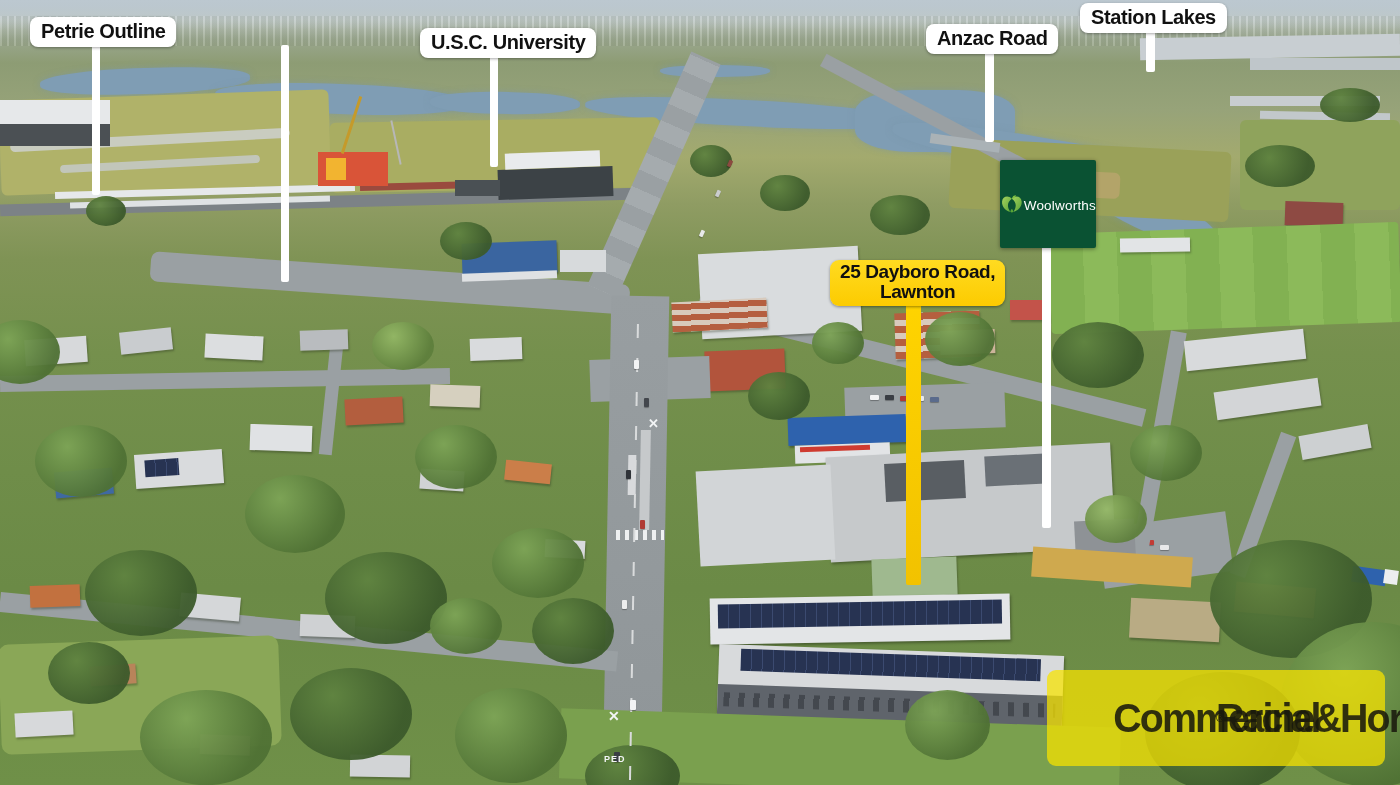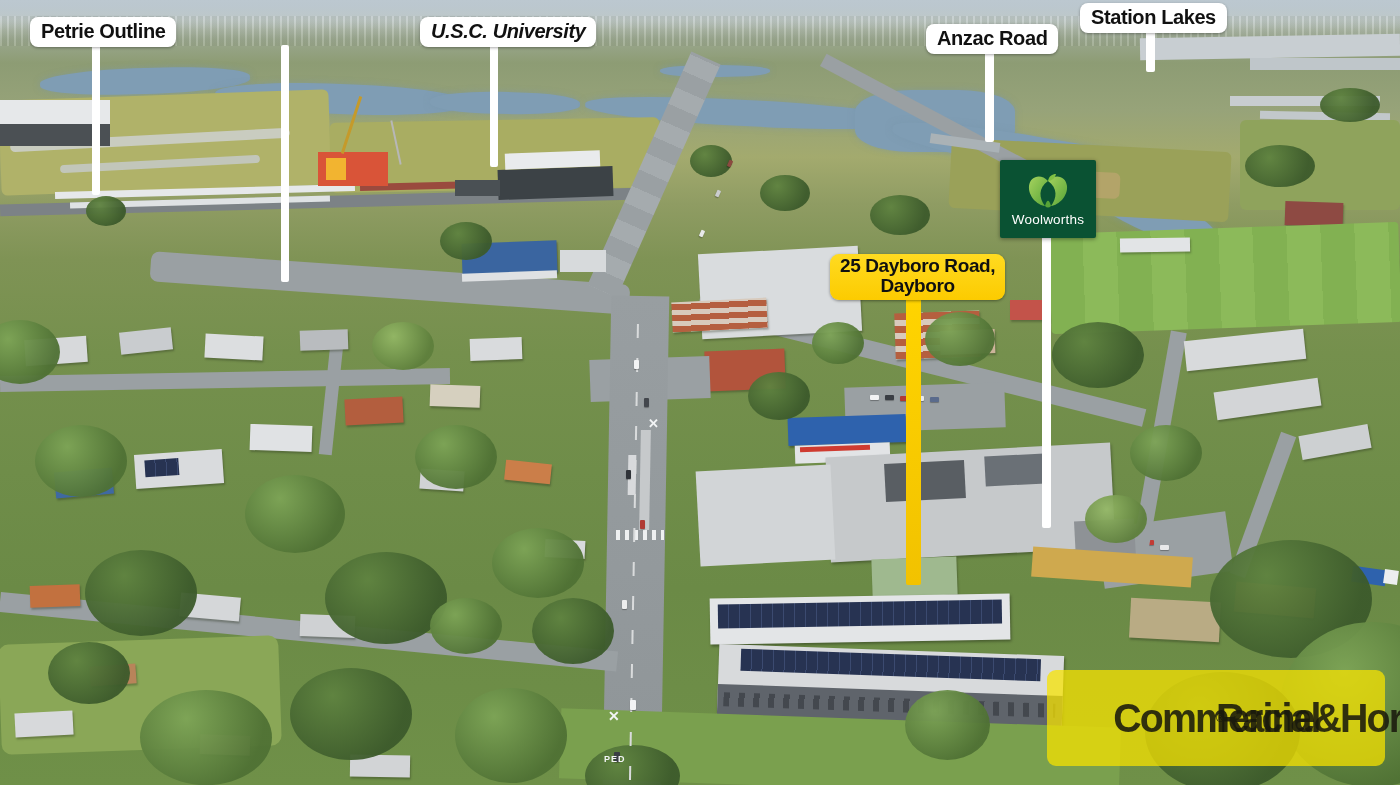--- a/index.html
+++ b/index.html
@@ -25,22 +25,22 @@
   
   .pointer{background:#ffffff;border-radius:2px;z-index:40;}
   .pointer.gold{background:linear-gradient(180deg,#ffd400,#f2c200);}
   .map-label{z-index:50;background:#ffffff;color:#111111;border-radius:8px;
     padding:3px 11px 4px;font-size:20px;font-weight:bold;letter-spacing:-.4px;
     white-space:nowrap;box-shadow:0 1px 3px rgba(0,0,0,.35);}
   .prop-label{z-index:50;background:linear-gradient(180deg,#ffdb21,#fccb00);color:#101010;
     border-radius:9px;padding:2px 10px 4px;font-size:19px;font-weight:bold;
     text-align:center;line-height:20px;letter-spacing:-.4px;white-space:nowrap;
     box-shadow:0 1px 3px rgba(0,0,0,.4);}
-  .woolies{z-index:50;width:96px;height:78px;background:#0a5233;border-radius:2px;
-    display:flex;flex-direction:column;align-items:center;justify-content:center;
+  .woolies{z-index:50;width:96px;height:88px;background:#0a5233;border-radius:2px;
+    display:flex;flex-direction:row;align-items:center;justify-content:center;
     box-shadow:0 1px 4px rgba(0,0,0,.4);}
   .woolies .wordmark{position:static;color:#ffffff;font-size:13.5px;letter-spacing:.2px;margin-top:2px;}
   .disclaimer{z-index:50;color:#ffffff;font-size:23px;font-weight:bold;letter-spacing:-.3px;
     text-shadow:0 1px 3px rgba(0,0,0,.45);}
   .brand{z-index:50;width:338px;height:96px;background:rgba(247,227,0,0.74);border-radius:9px;
     display:flex;flex-direction:column;align-items:center;justify-content:center;
     color:rgba(25,25,12,0.88);font-weight:bold;}
   .brand .l1{position:static;font-size:41px;letter-spacing:-2px;line-height:40px;transform:scaleX(.96);}
   .brand .l1 sup{font-size:12px;vertical-align:14px;letter-spacing:0;}
   .brand .l2{position:static;font-size:41px;letter-spacing:-2px;line-height:40px;transform:scaleX(.96);}
@@ -239,43 +239,43 @@
 
   <div class="pointer" style="left:92px;top:45px;width:8px;height:150px;"></div>
   <div class="pointer" style="left:281px;top:45px;width:8px;height:237px;"></div>
   <div class="pointer" style="left:490px;top:45px;width:8px;height:122px;"></div>
   <div class="pointer" style="left:985px;top:52px;width:9px;height:90px;"></div>
   <div class="pointer" style="left:1146px;top:30px;width:9px;height:42px;"></div>
   <div class="pointer" style="left:1042px;top:236px;width:9px;height:292px;"></div>
   <div class="pointer gold" style="left:906px;top:295px;width:15px;height:290px;"></div>
 
   <div class="map-label" style="left:30px;top:17px;">Petrie Outline</div>
-  <div class="map-label" style="left:420px;top:17px;font-style:italic;">U.S.C. University</div>
+  <div class="map-label" style="left:420px;top:28px;">U.S.C. University</div>
   <div class="map-label" style="left:926px;top:24px;">Anzac Road</div>
   <div class="map-label" style="left:1080px;top:3px;">Station Lakes</div>
 
   <div class="woolies" style="left:1000px;top:160px;">
     <svg width="46" height="38" viewBox="0 0 46 38" style="position:static;">
       <defs>
         <linearGradient id="wg" x1="0" y1="0" x2="1" y2="1">
           <stop offset="0" stop-color="#a6d35e"></stop>
             <stop offset="1" stop-color="#57a437"></stop>
         </linearGradient>
       </defs>
       <path d="M23 9 C16 1 5 4 4 14 C3 24 12 33 20 34 C14 26 13 16 23 9 Z" fill="url(#wg)"></path>
       <path d="M23 9 C30 1 41 4 42 14 C43 24 34 33 26 34 C32 26 33 16 23 9 Z" fill="url(#wg)"></path>
       <path d="M20 34 C22 27 24 27 26 34 C24 36 22 36 20 34 Z" fill="#57a437"></path>
       <path d="M23 9 C24 4 27 2 31 2 C30 6 27 9 23 9 Z" fill="#7fc143"></path>
     </svg>
     <div class="wordmark">Woolworths</div>
   </div>
 
-  <div class="prop-label" style="left:830px;top:254px;">
+  <div class="prop-label" style="left:830px;top:260px;">
     <div style="position:static;">25 Dayboro Road,</div>
-    <div style="position:static;">Dayboro</div>
+    <div style="position:static;">Lawnton</div>
   </div>
 
 
   <div class="brand" style="left:1047px;top:670px;">
     <div class="l1">
         <span>Raine&amp;Horne</span>
         <sup>®</sup>
       </div>
     <div class="l2">Commercial</div>
   </div>

